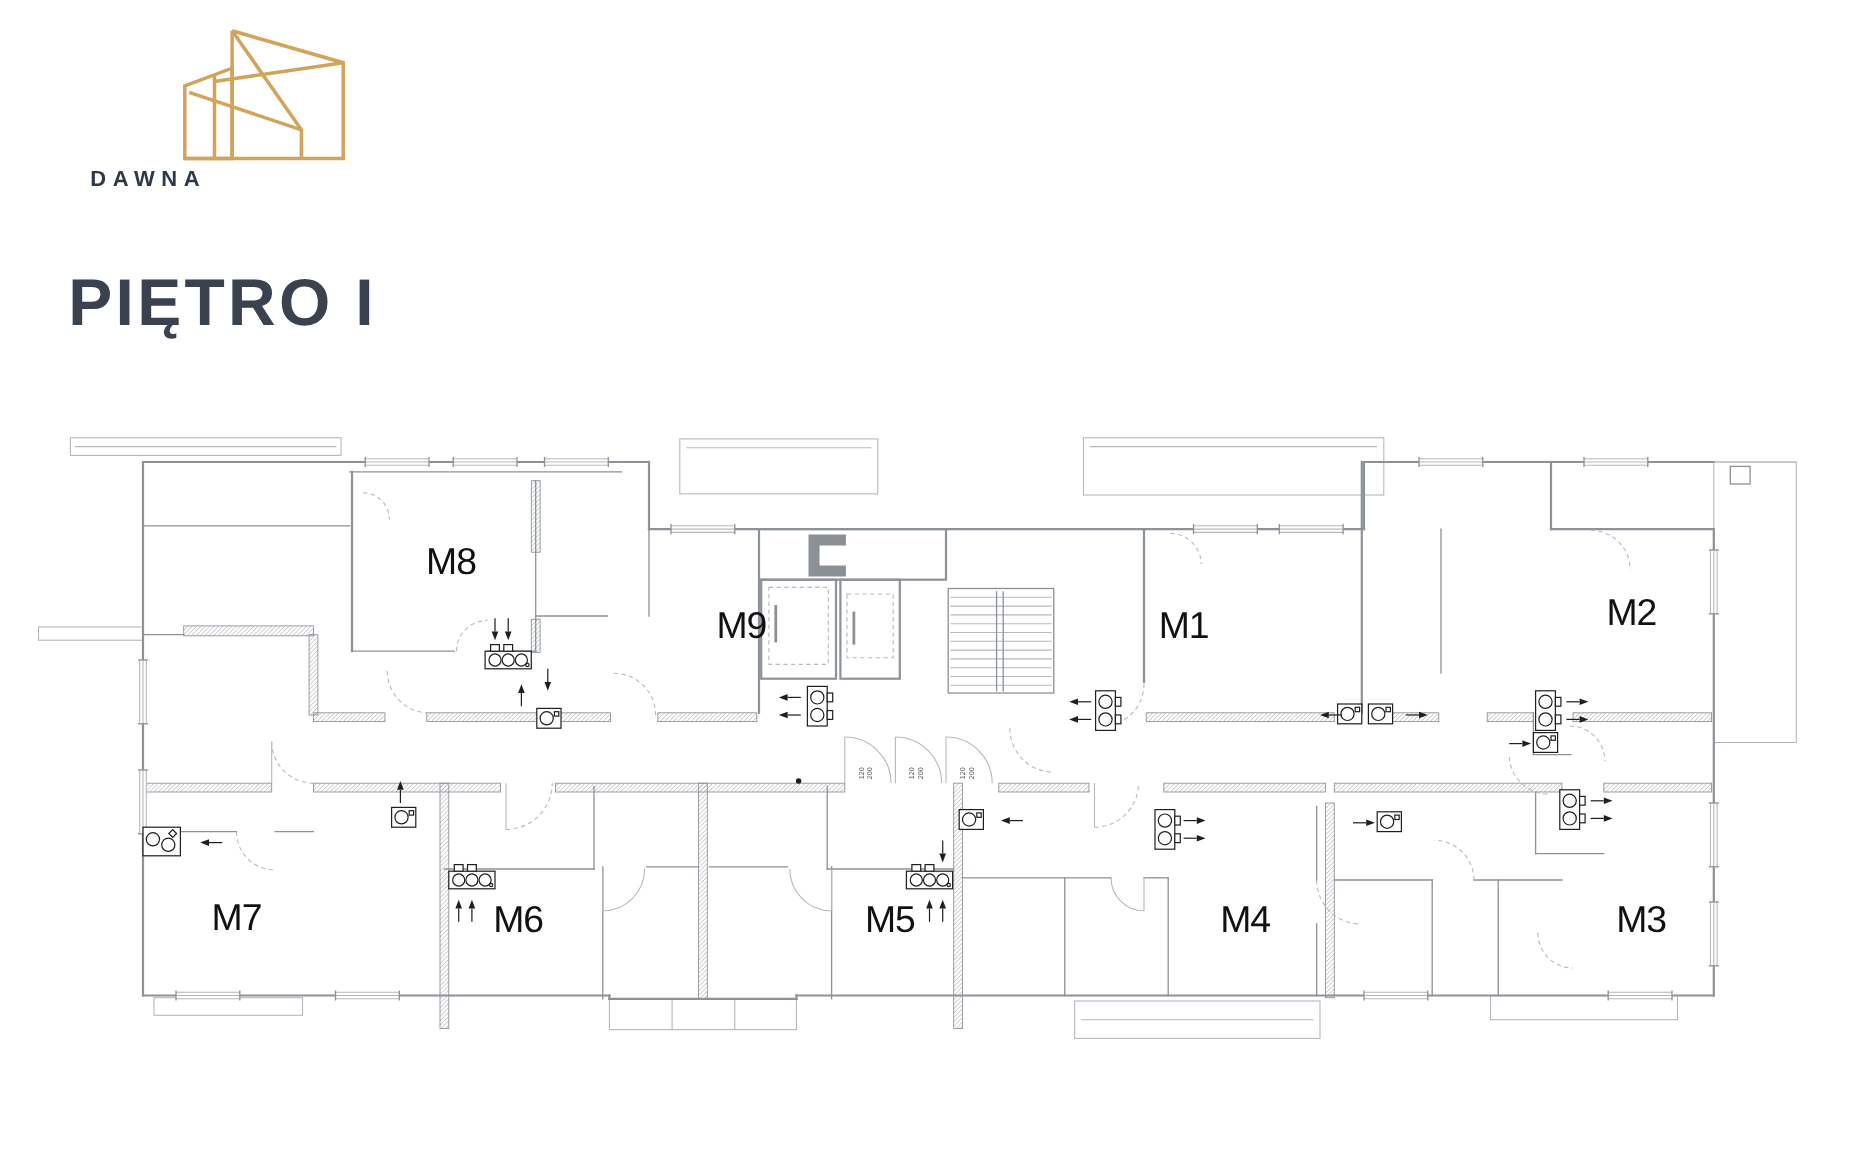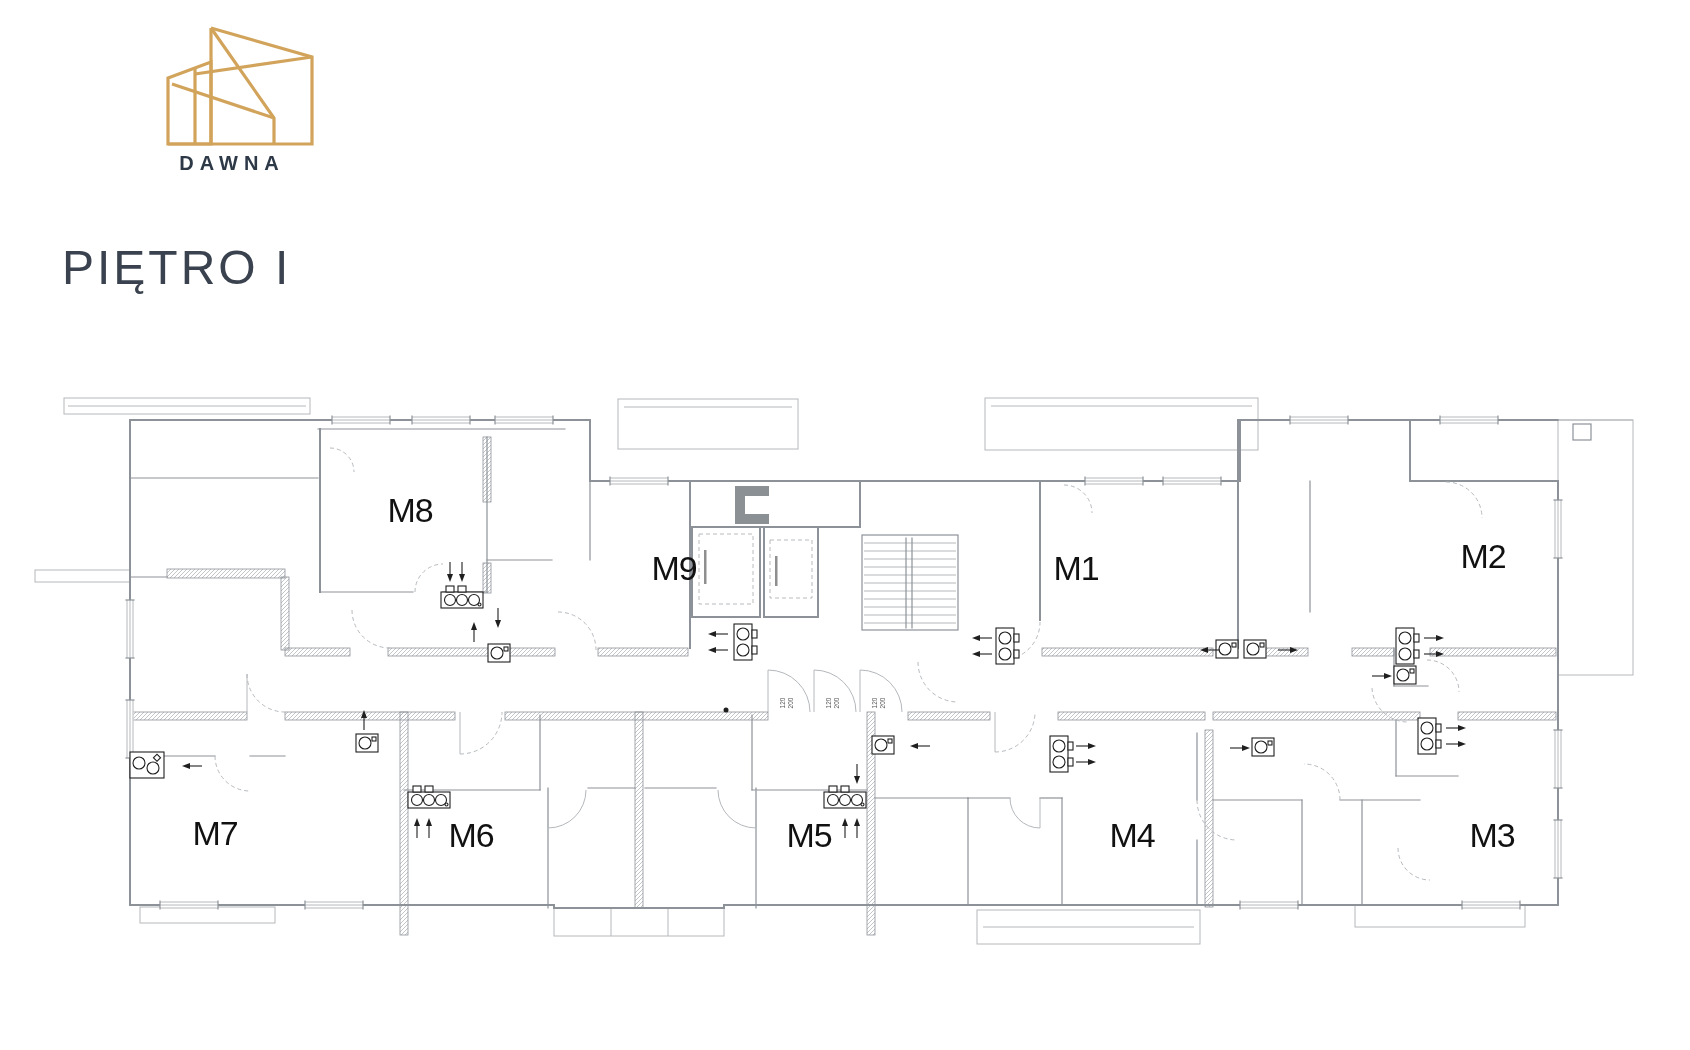--- a/index.html
+++ b/index.html
@@ -2,24 +2,24 @@
 <html style="--gold: #D2A45B; --navy: #2E3947; --slate: #39424E; --wall: #8D9298; --thin: #B4B8BC; --blk: #1F1F1F;"><head>
 <meta charset="utf-8">
 <style>
   :root{
     --gold:#D2A45B; --navy:#2E3947; --slate:#39424E;
     --wall:#8D9298; --thin:#B4B8BC; --dash:#B6BABE; --blk:#1F1F1F;
   }
   html,body{margin:0;padding:0;background:#fff;}
   .page{position:relative;width:1690px;height:1050px;background:#fff;overflow:hidden;
         font-family:"Liberation Sans",sans-serif;}
-  .brand{position:absolute;left:82px;top:150px;width:300px;text-align:center;color:var(--navy);}
+  .brand{position:absolute;left:82px;top:150px;width:300px;text-align:left;color:var(--navy);}
   .brand .l1,.brand .l2{font-weight:bold;font-size:20px;letter-spacing:6px;line-height:27px;}
   .logo{position:absolute;left:152px;top:18px;}
-  .title{position:absolute;left:62px;top:240px;font-size:48px;font-weight:400;
+  .title{position:absolute;left:62px;top:240px;font-size:60px;font-weight:700;
          letter-spacing:3px;color:var(--slate);white-space:nowrap;}
   svg text.unit{font-family:"Liberation Sans",sans-serif;font-size:34px;fill:#111;letter-spacing:-1px;}
   svg text.dim{font-family:"Liberation Sans",sans-serif;font-size:6.5px;fill:#555;}
   .w{stroke:var(--wall);stroke-width:2;fill:none;stroke-linecap:square;}
   .w2{stroke:var(--wall);stroke-width:1.2;fill:none;stroke-linecap:square;}
   .t{stroke:var(--thin);stroke-width:1;fill:none;}
   .d{stroke:var(--dash);stroke-width:1;fill:none;stroke-dasharray:4 3;}
   .h{fill:url(#hx);stroke:var(--wall);stroke-width:0.8;}
   .f{stroke:var(--blk);stroke-width:1.1;fill:#fff;}
   .fb{fill:var(--blk);stroke:none;}

